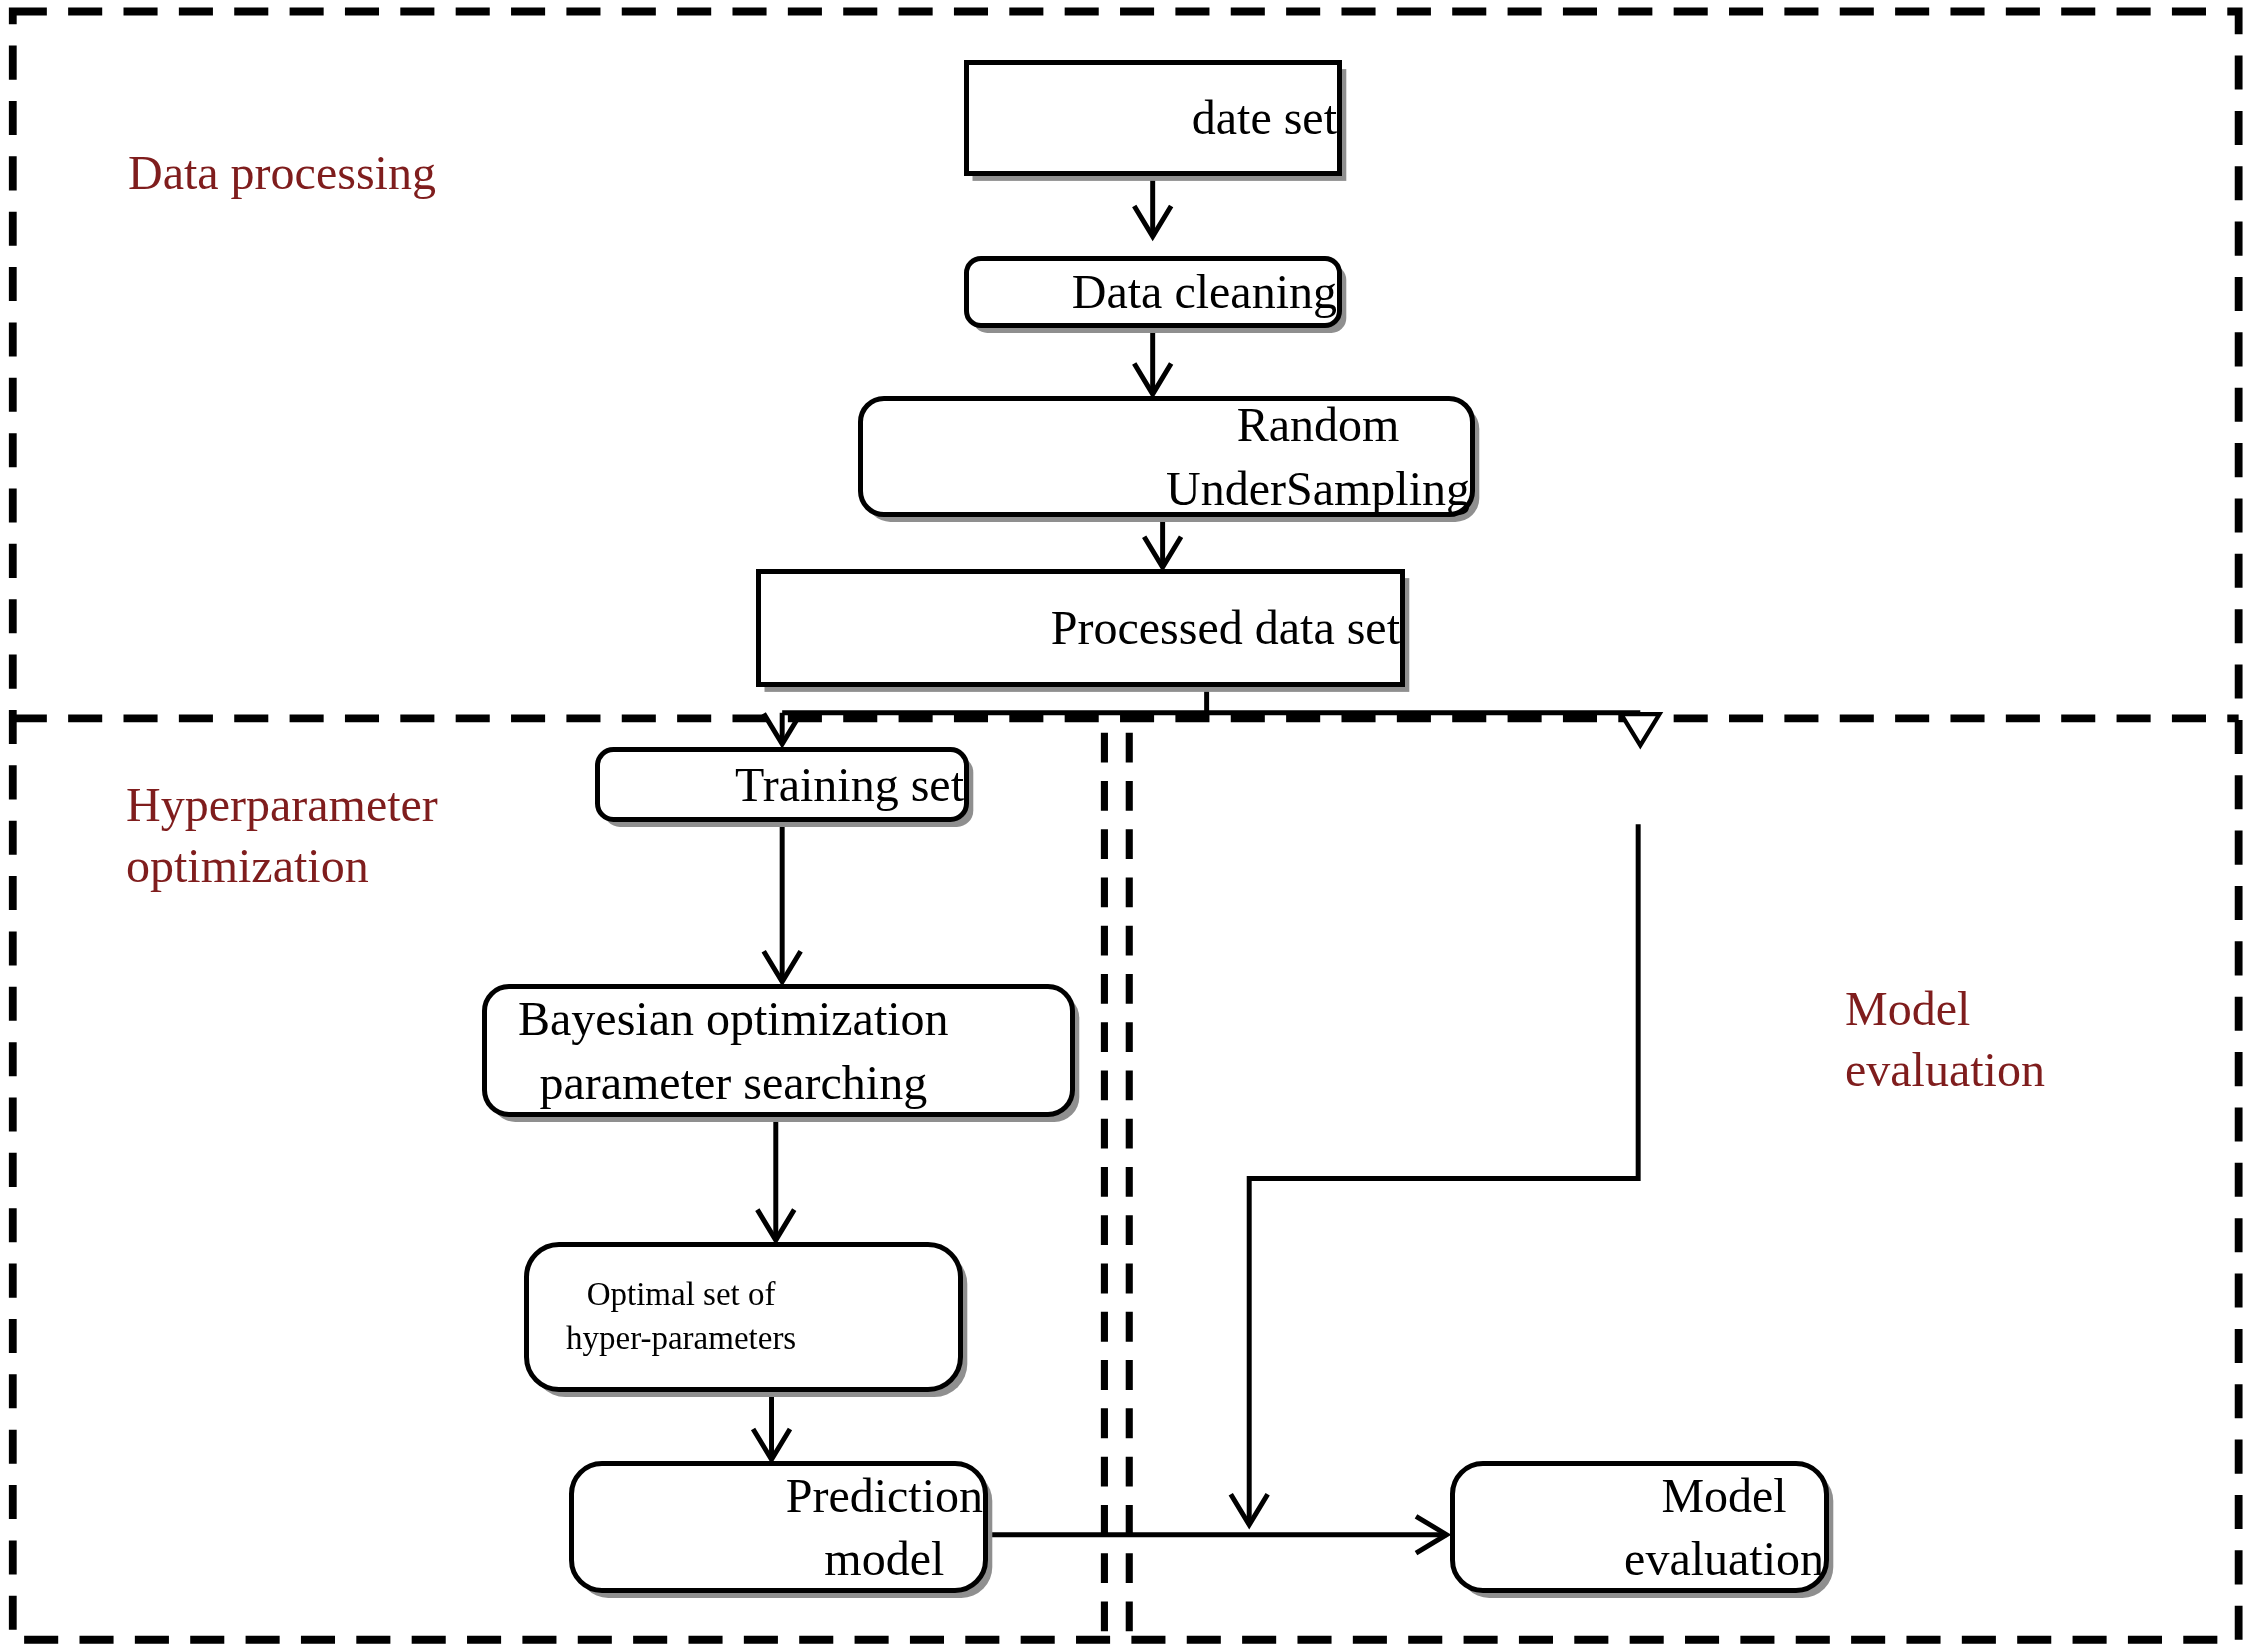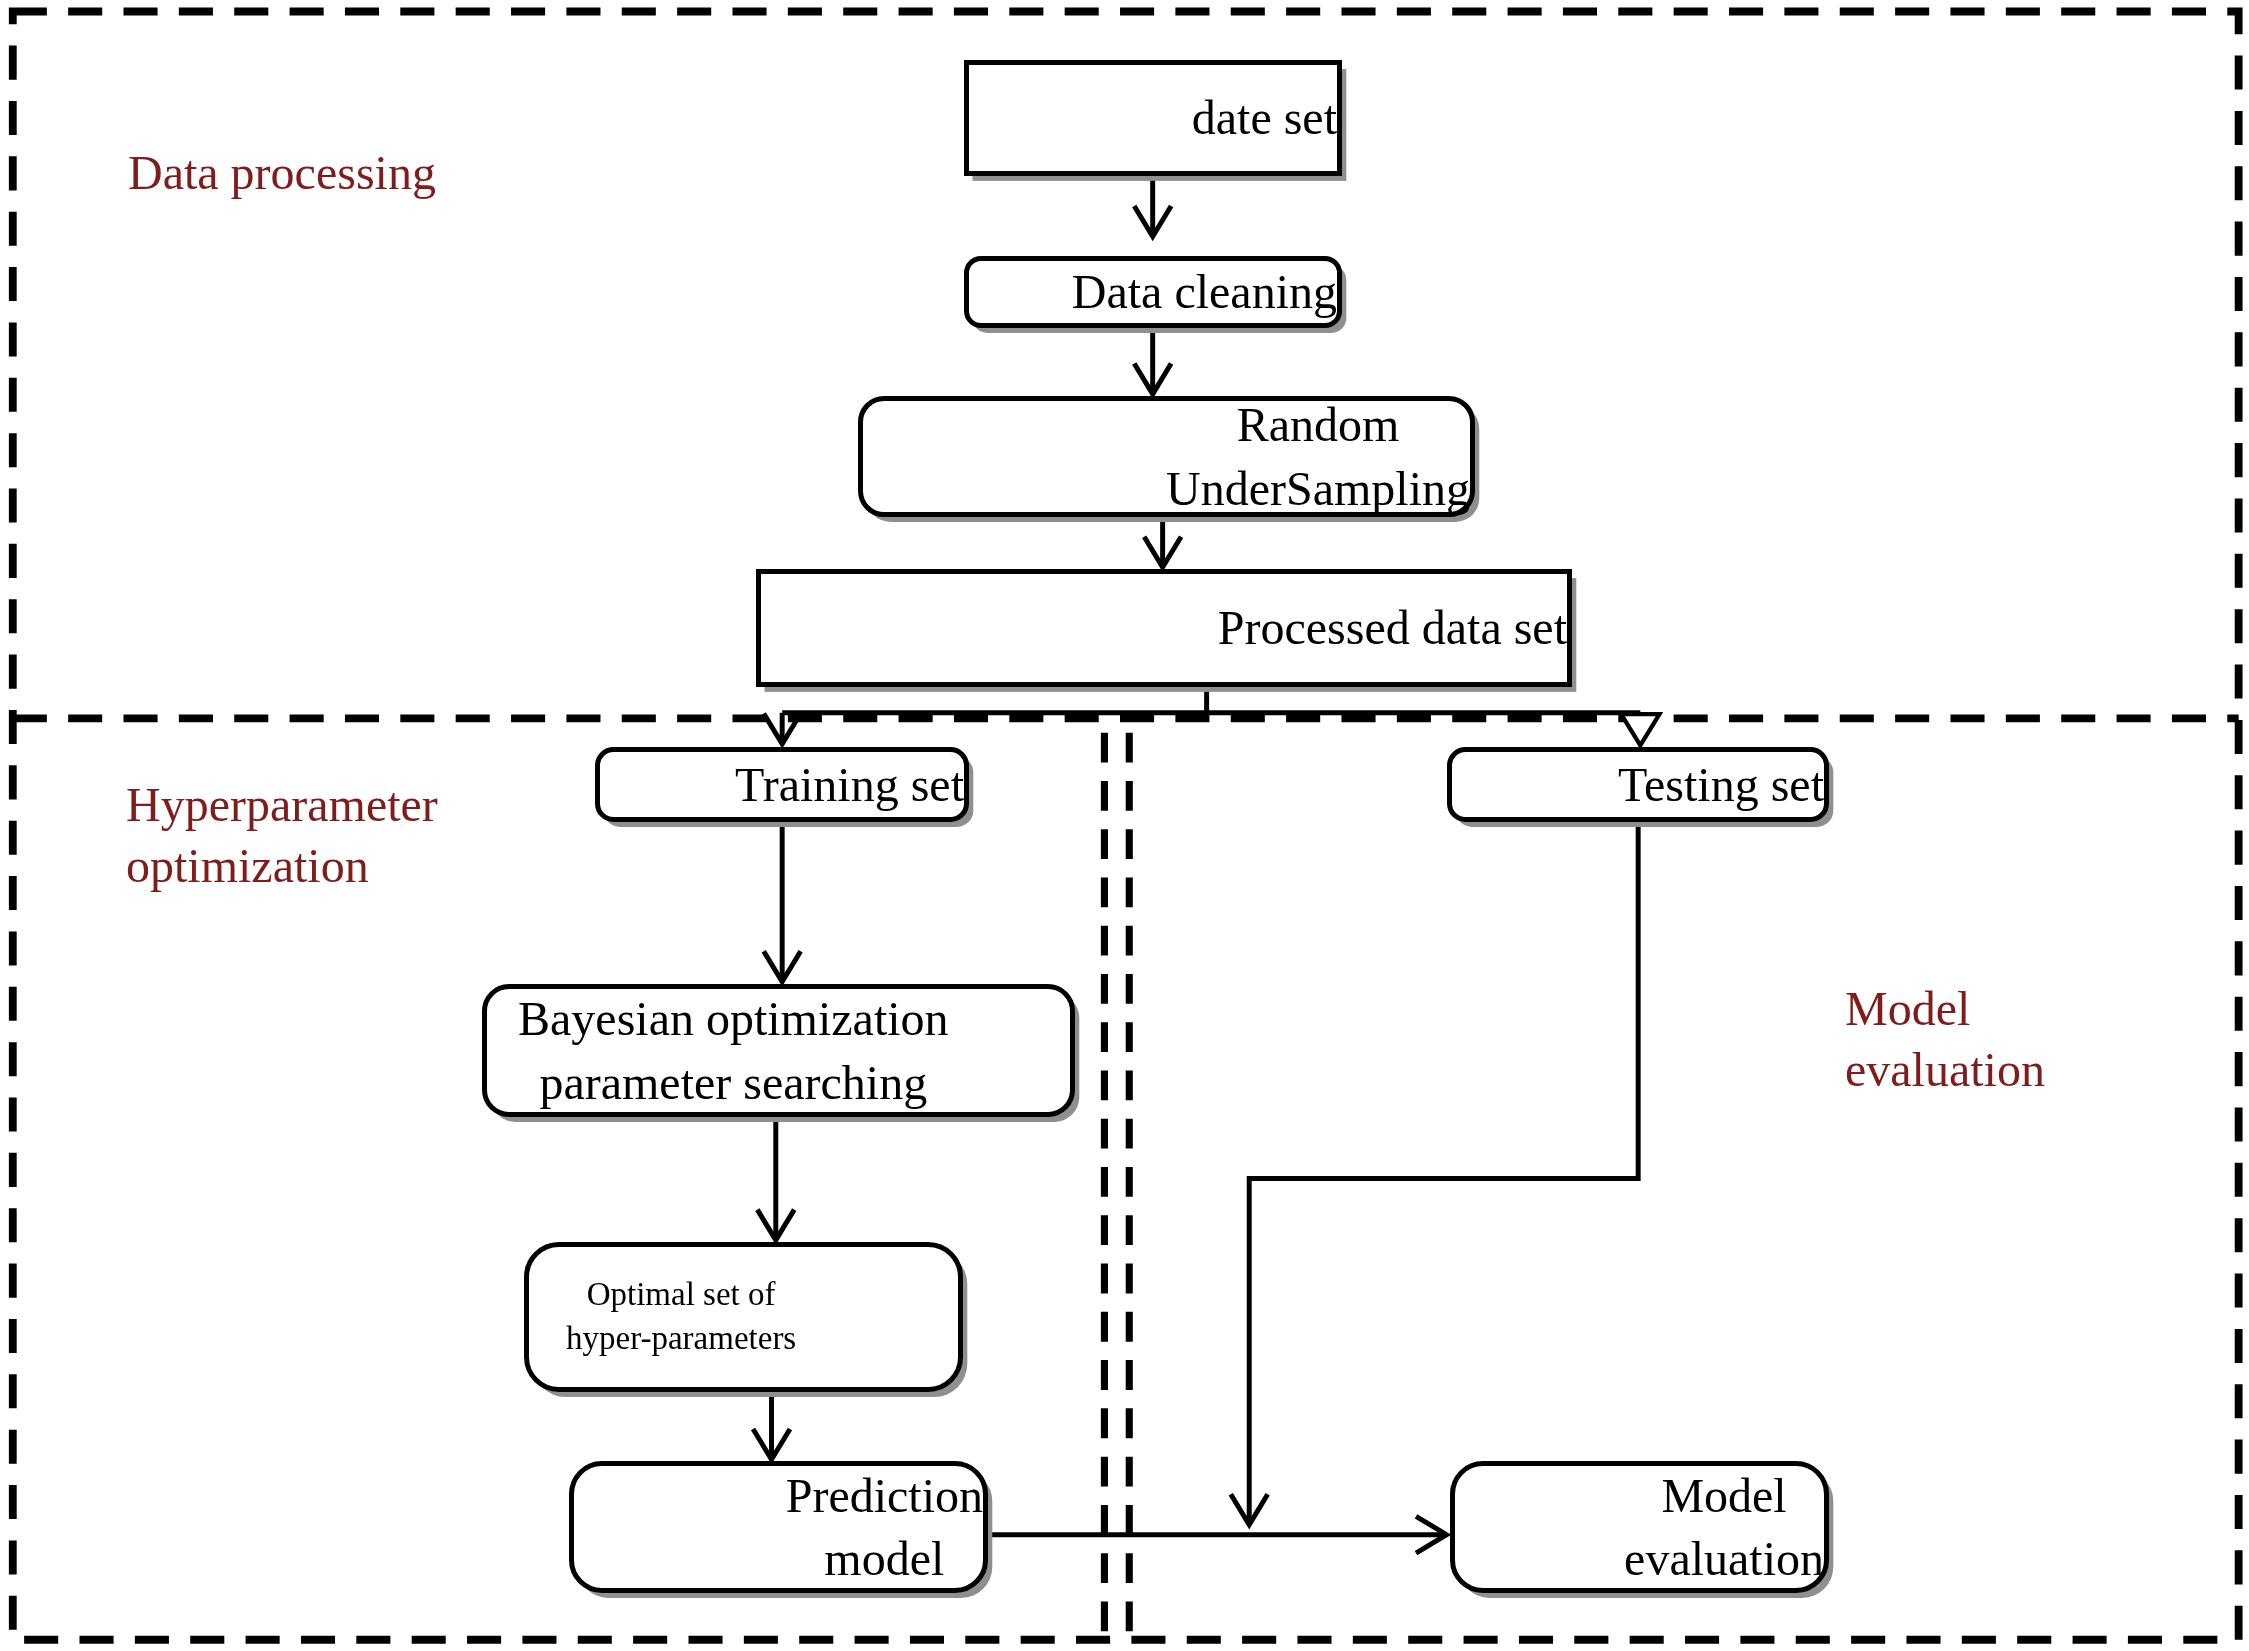--- a/index.html
+++ b/index.html
@@ -85,31 +85,28 @@
 
   <div class="node" style="left:964px;top:256px;width:378px;height:72px;border-radius:17px;">
     <span>Data cleaning</span>
   </div>
 
   <div class="node" style="left:858px;top:396px;width:617px;height:121px;border-radius:26px;border-width:5.7px;">
     <span>Random
 UnderSampling</span>
   </div>
 
-  <div class="node sq" style="left:756px;top:569px;width:816px;height:118px;">
+  <div class="node sq" style="left:756px;top:569px;width:649px;height:118px;">
     <span>Processed data set</span>
   </div>
 
   <div class="node" style="left:595px;top:747px;width:374px;height:75px;border-radius:18.5px;">
     <span>Training set</span>
   </div>
 
-  <div class="node" style="left:1447px;top:747px;width:382px;height:75px;border-radius:18.5px;">
-    <span>Testing set</span>
-  </div>
 
   <div class="node left" style="left:482px;top:984px;width:593px;height:133px;border-radius:27px;border-width:5.7px;padding-left:31px;">
     <span>Bayesian optimization
 parameter searching</span>
   </div>
 
   <div class="node left" style="left:524px;top:1242px;width:439px;height:150px;border-radius:35px;border-width:5.7px;padding-left:37px;font-size:33px;">
     <span>Optimal set of
 hyper-parameters</span>
   </div>

